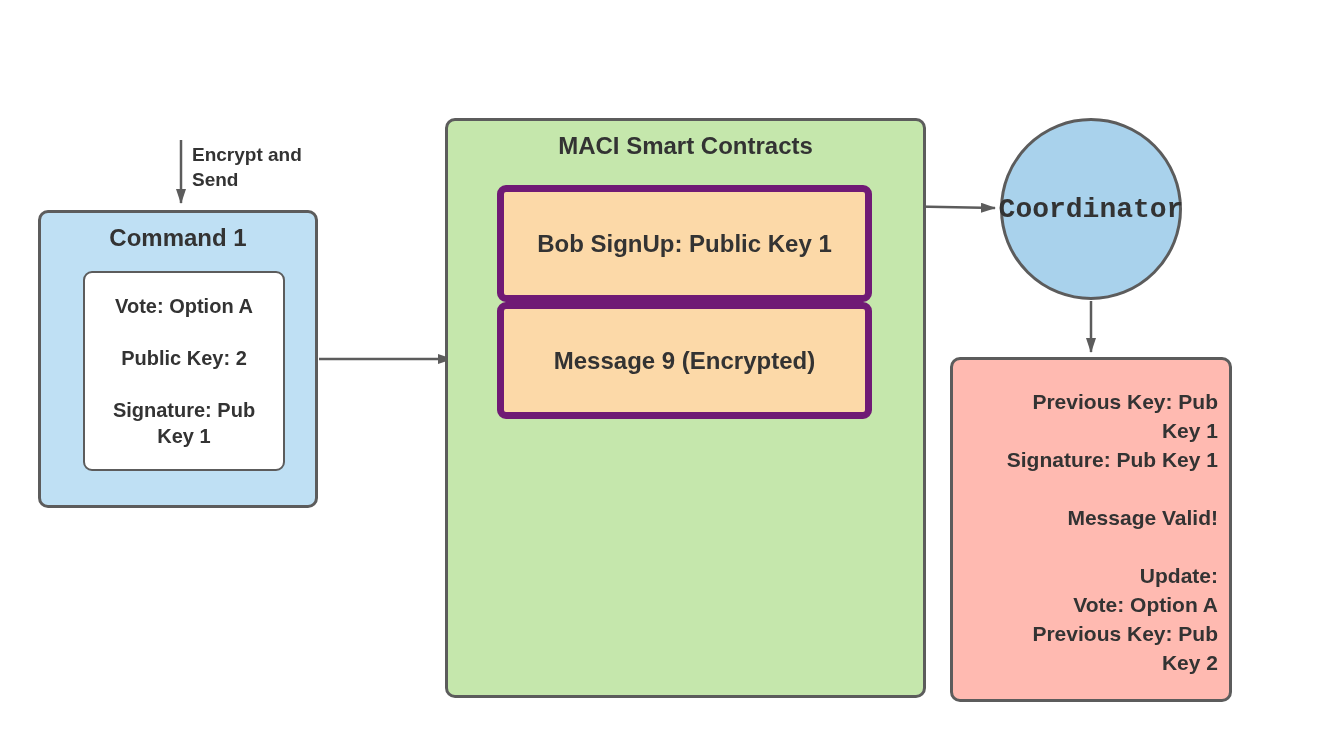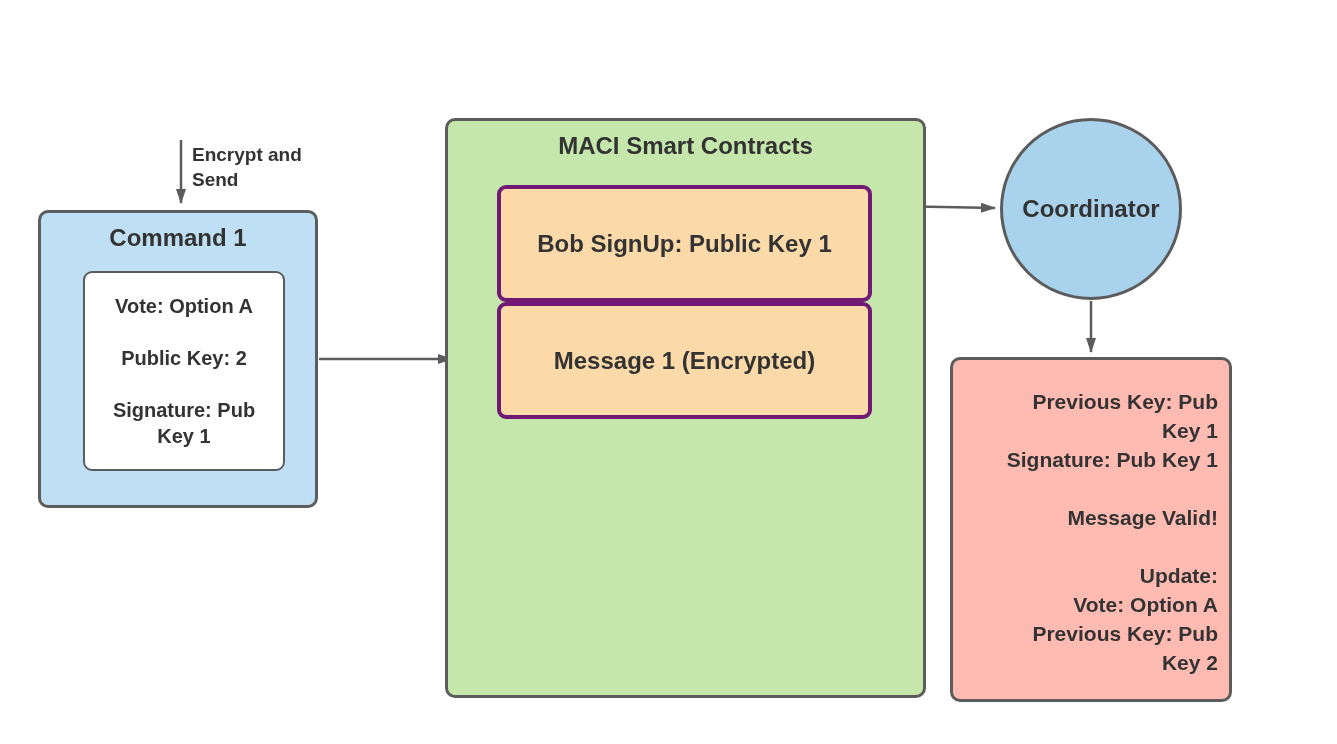--- a/index.html
+++ b/index.html
@@ -37,21 +37,22 @@
     text-align: center;
   }
   .circle-bob {
     left: 130px; top: 37px;
     width: 103px; height: 103px;
     font-size: 24px;
   }
   .circle-coordinator {
     left: 1000px; top: 118px;
     width: 182px; height: 182px;
-    font-size: 24px;
+    font-size: 28px;
+    font-family: Liberation Mono, monospace;
   }
 
   .box {
     border: 3px solid #5c5c5c;
     border-radius: 10px;
     background: #bfe0f4;
   }
   .box-command {
     left: 38px; top: 210px;
     width: 280px; height: 298px;
@@ -84,21 +85,21 @@
     display: flex;
     align-items: center;
     justify-content: center;
   }
   .record {
     position: absolute;
     left: 49px;
     width: 375px;
     box-sizing: border-box;
     background: #fcd9a8;
-    border: 4px solid #701a75;
+    border: 7px solid #701a75;
     border-radius: 9px;
     display: flex;
     align-items: center;
     justify-content: center;
     text-align: center;
     font-size: 24px;
   }
   .record-signup { top: 64px; height: 117px; }
   .record-message { top: 181px; height: 117px; }
 
@@ -164,21 +165,21 @@
 Key 1</div>
     </div>
   </div>
 
   <div class="node box box-contracts">
     <div class="box-title">MACI Smart Contracts</div>
     <div class="record record-signup">
       <span>Bob SignUp: Public Key 1</span>
     </div>
     <div class="record record-message">
-      <span>Message 1 (Encrypted)</span>
+      <span>Message 9 (Encrypted)</span>
     </div>
   </div>
 
   <div class="node circle circle-coordinator">
     <span>Coordinator</span>
   </div>
 
 
   <div class="node box box-result">
     <div class="pre result-body">Previous Key: Pub

